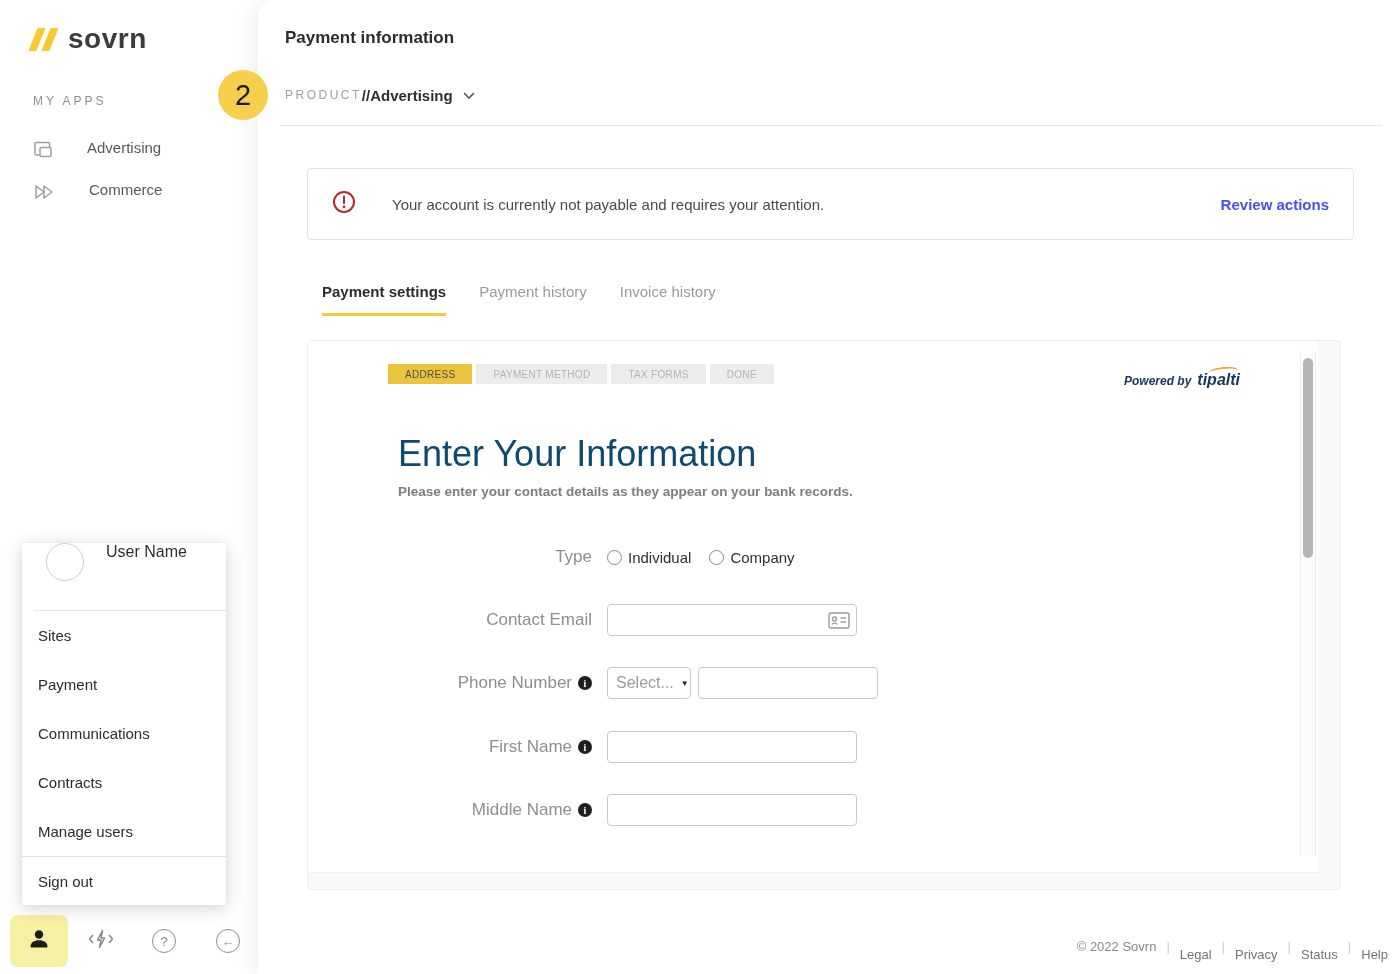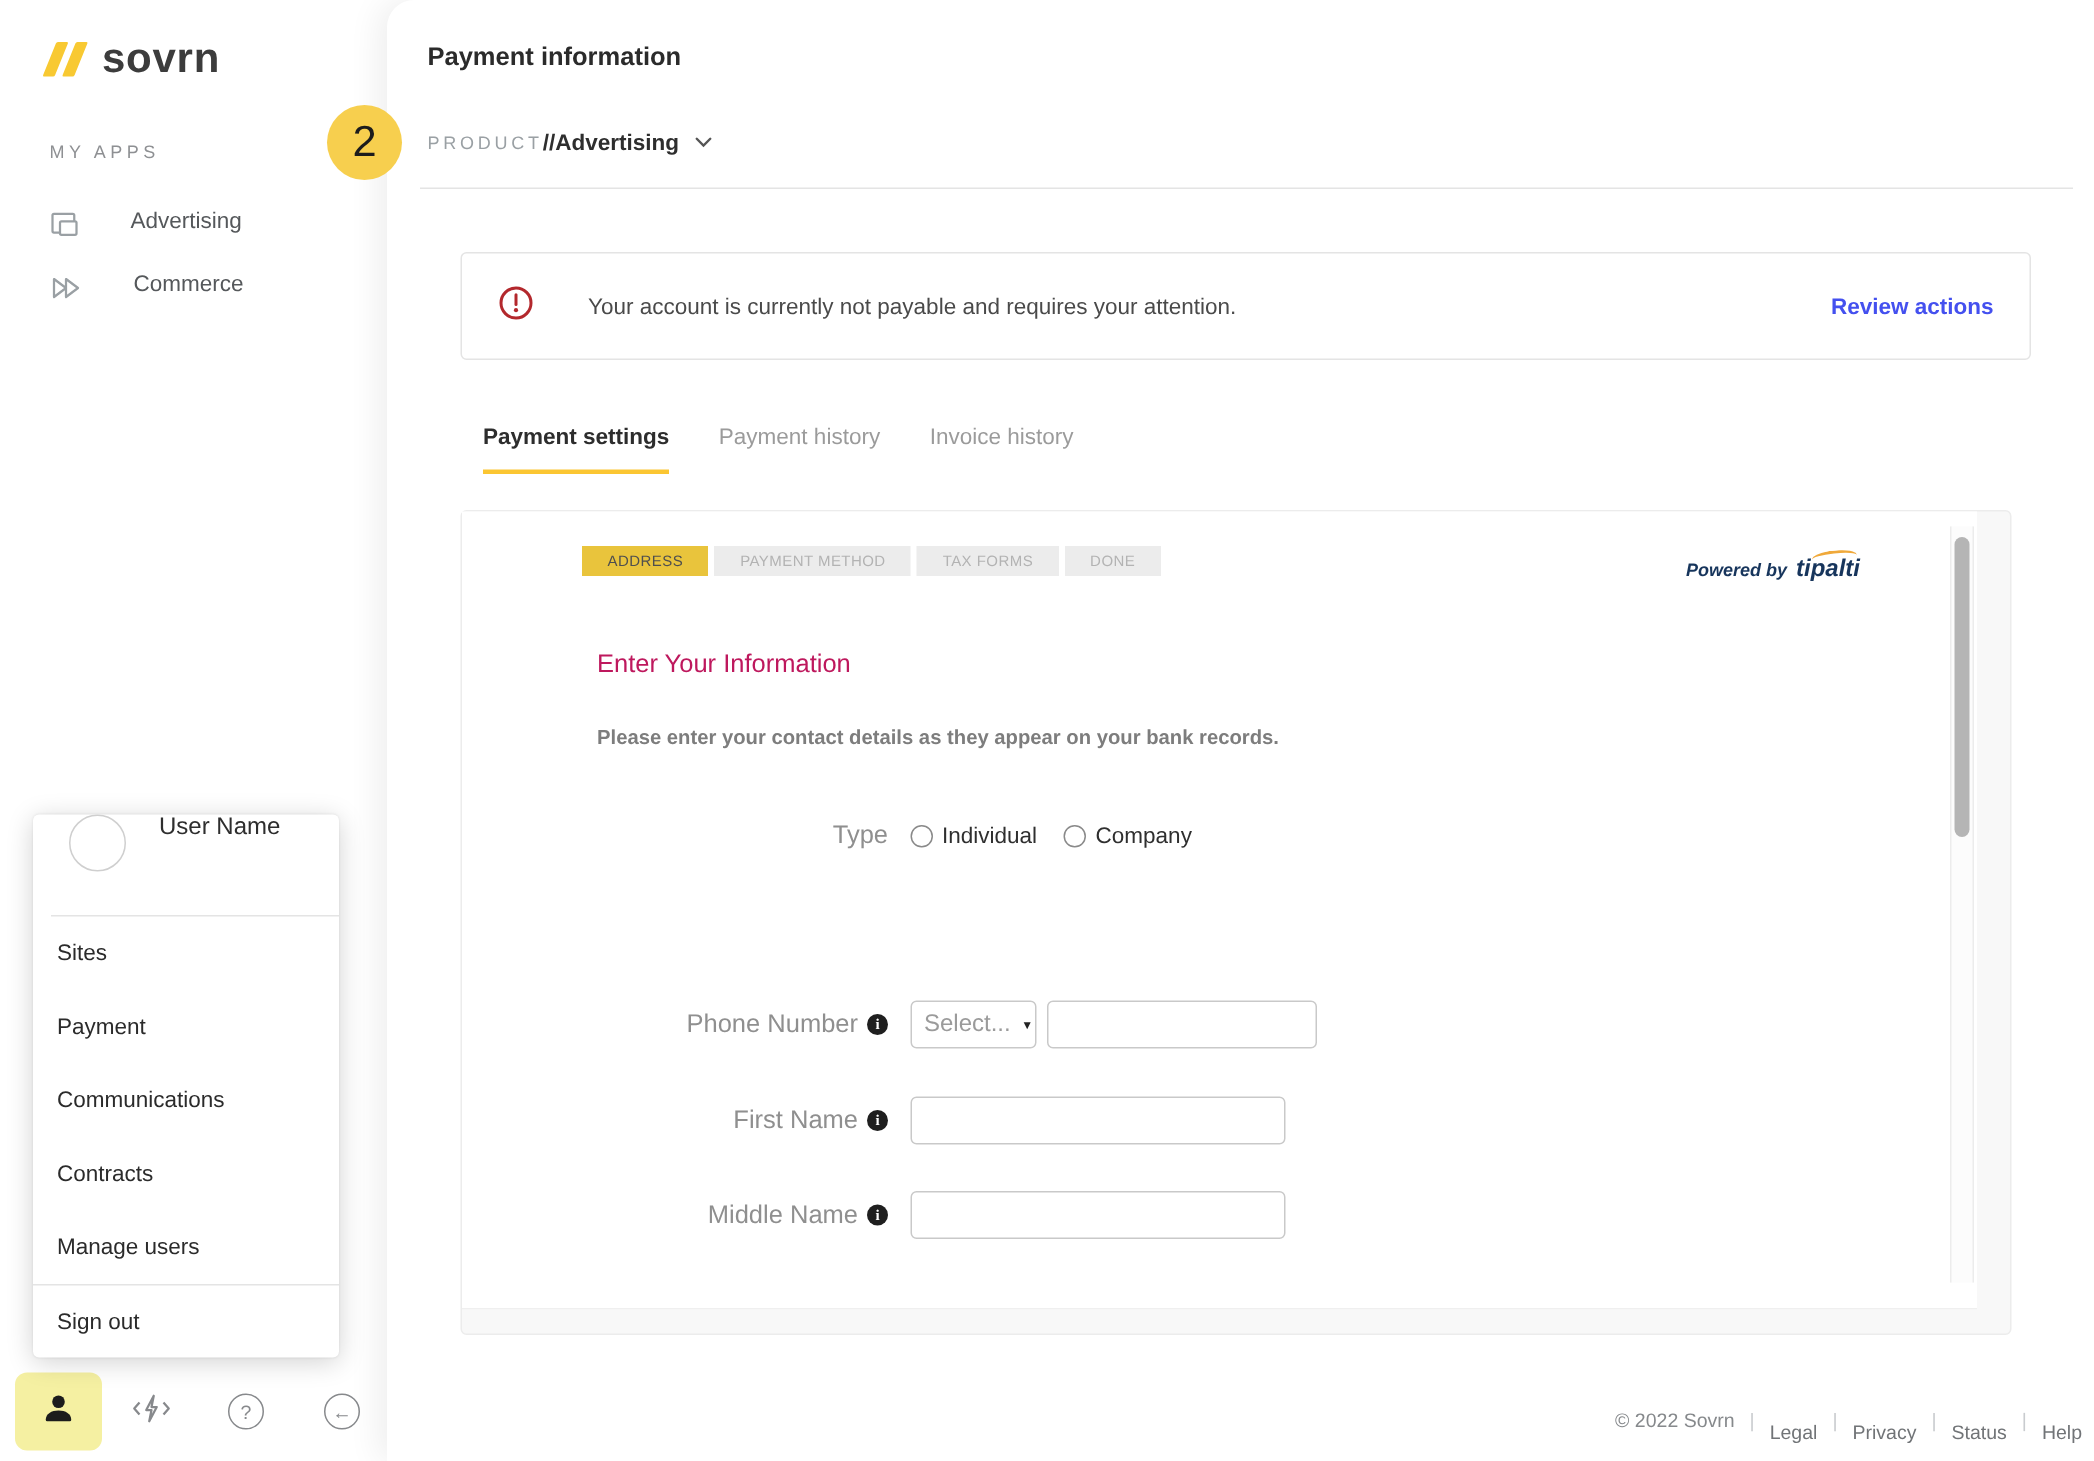--- a/index.html
+++ b/index.html
@@ -65,21 +65,21 @@
     border-bottom:1px solid #efefef; font-family:"Liberation Sans", sans-serif; }
   .tp-steps { position:absolute; left:80px; top:23px; display:flex; gap:4px; }
   .tp-step { height:20px; display:flex; align-items:center; padding:0 17px; background:#ececec; color:#b3b3b3;
     font-size:10px; letter-spacing:.3px; cursor:pointer; }
   .tp-step.active { background:#e9c43c; color:#4f4f4f; }
   .powered { position:absolute; right:78px; top:30px; font-style:italic; color:#17355c; display:flex; align-items:baseline; gap:6px; }
   .powered .pby { font-size:12px; font-weight:700; }
   .powered .pbrand { font-size:16px; font-weight:700; position:relative; }
   .swoosh { position:absolute; right:2px; top:-4px; width:30px; height:9px; border-top:2px solid #f0a93a;
     border-radius:50%; transform:rotate(-6deg); }
-  .tp-heading { position:absolute; left:90px; top:92px; font-size:17px; color:#be185d; }
+  .tp-heading { position:absolute; left:90px; top:92px; font-size:36px; color:#0c4a6e; }
   .tp-sub { position:absolute; left:90px; top:143px; font-size:13.5px; font-weight:700; color:#7d7d7d; }
 
   .frow { position:absolute; left:64px; display:flex; align-items:center; }
   .frow .lblbox { width:220px; display:flex; align-items:center; justify-content:flex-end; gap:6px; }
   .frow .lbl { font-size:17px; color:#8f8f8f; text-align:right; }
   .frow .fields { margin-left:15px; display:flex; align-items:center; }
   .info-ic { width:14px; height:14px; border-radius:50%; background:#1f1f1f; color:#fff; font-size:10px; font-weight:700;
     font-family:"Liberation Serif", serif; display:flex; align-items:center; justify-content:center; }
   .radio-opt { display:flex; align-items:center; gap:6px; margin-right:18px; cursor:pointer; }
   .radio-circle { width:15px; height:15px; border:1.5px solid #8a8a8a; border-radius:50%; background:#fff; }
@@ -240,20 +240,37 @@
             <span class="radio-circle"></span>
             <span class="radio-lbl">Individual</span>
           </span>
           <span class="radio-opt">
             <span class="radio-circle"></span>
             <span class="radio-lbl">Company</span>
           </span>
         </div>
       </div>
 
+      <div class="frow" style="top:263px; height:32px;">
+        <div class="lblbox">
+          <span class="lbl">Contact Email</span>
+        </div>
+        <div class="fields">
+          <span class="email-wrap">
+            <input class="tp-input w250" type="text" value="" style="">
+            <svg width="22" height="17" viewBox="0 0 22 17" fill="none" stroke="#9a9a9a" stroke-width="1.4">
+              <rect x="1" y="1" width="20" height="15" rx="2"></rect>
+              <circle cx="6.5" cy="7" r="2"></circle>
+              <path d="M4 12.5 c0.5-1.8 4.5-1.8 5 0"></path>
+              <line x1="12.5" y1="6" x2="18" y2="6"></line>
+              <line x1="12.5" y1="10" x2="18" y2="10"></line>
+            </svg>
+          </span>
+        </div>
+      </div>
 
       <div class="frow" style="top:326px; height:32px;">
         <div class="lblbox">
           <span class="lbl">Phone Number</span>
           <span class="info-ic">i</span>
         </div>
         <div class="fields">
           <span class="phone-select">
             <span class="sel-txt">Select...</span>
             <span class="caret">▼</span>

